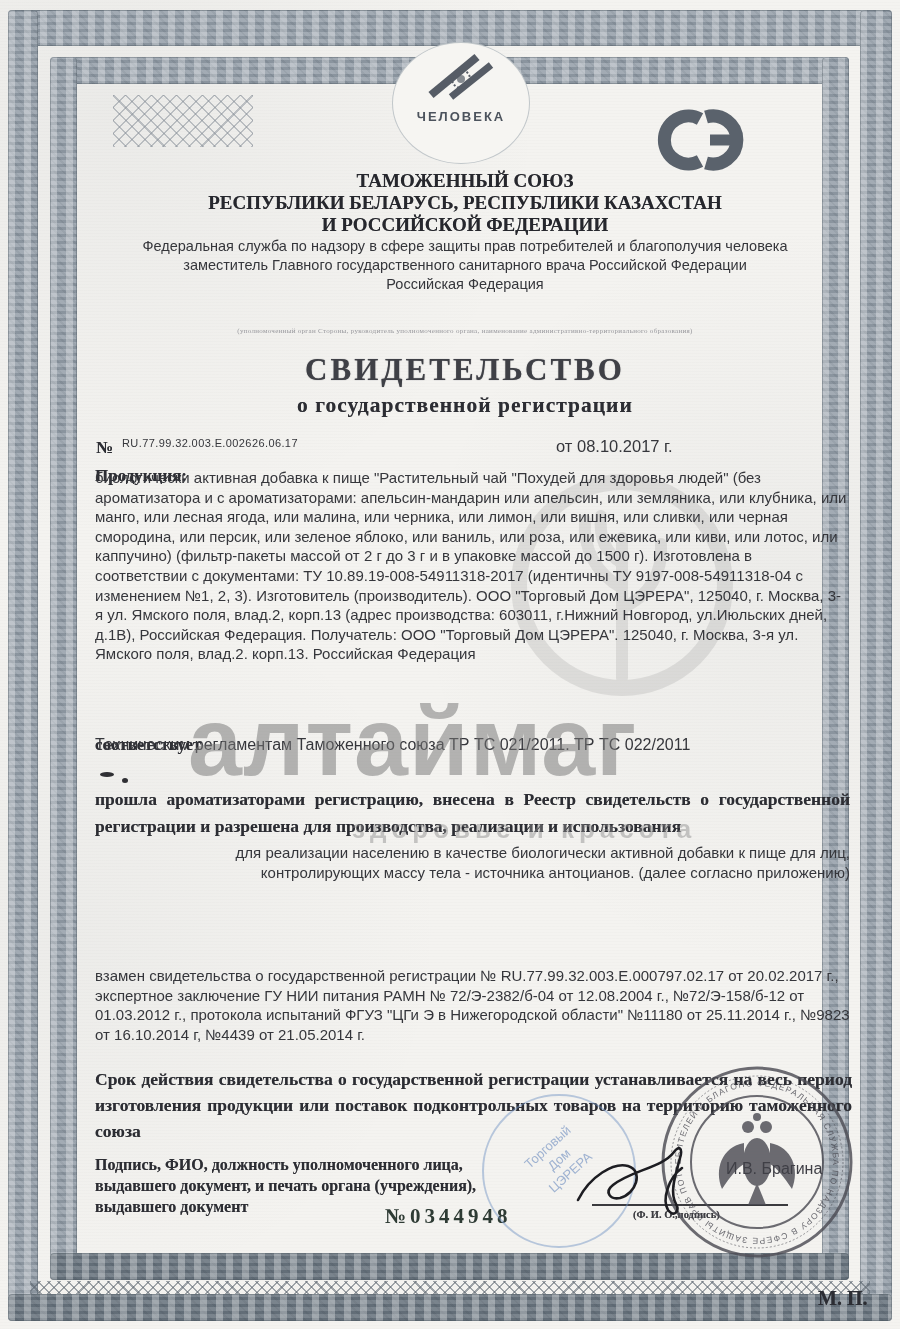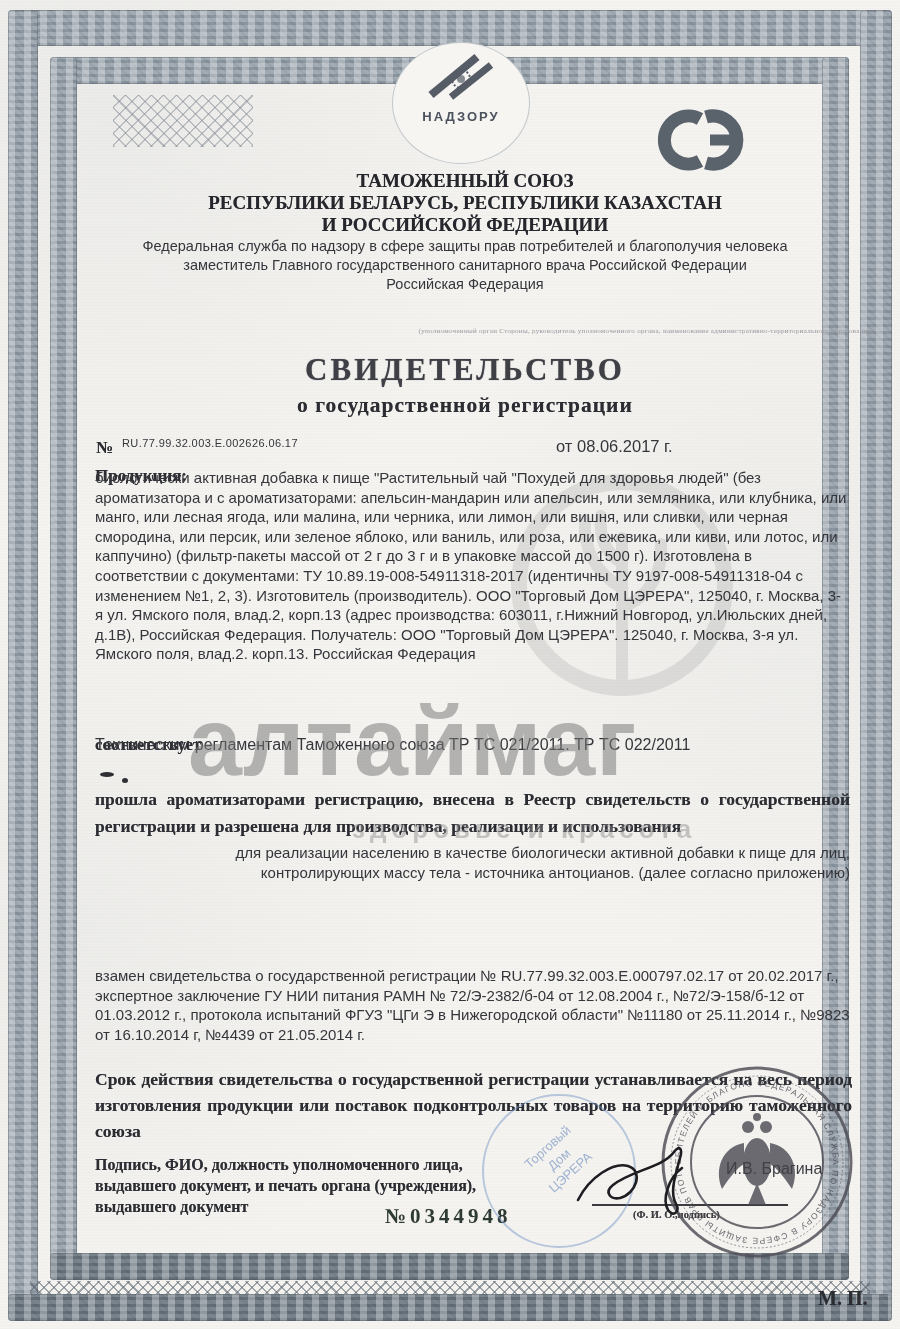--- a/index.html
+++ b/index.html
@@ -71,43 +71,43 @@
   <div class="band dark abs" style="left:8px;top:1294px;width:884px;height:27px;"></div>
   <div class="lattice abs" style="left:113px;top:95px;width:140px;height:52px;"></div>
 
   <div class="abs emblem-circle" style="left:392px;top:42px;width:136px;height:120px;">
     <svg width="136" height="58" viewBox="0 0 136 58" style="position:absolute;left:0;top:2px;">
       <path d="M38 50 L84 12" stroke="#565c66" stroke-width="8" fill="none"></path>
       <path d="M58 52 L98 20" stroke="#565c66" stroke-width="7" fill="none"></path>
       <circle cx="68" cy="34" r="9" fill="none" stroke="#565c66" stroke-width="2" stroke-dasharray="2 2"></circle>
       <circle cx="68" cy="34" r="4" fill="#565c66" opacity=".7"></circle>
     </svg>
-    <div class="evrazes-label" style="top:66px;">НАДЗОРУ</div>
+    <div class="evrazes-label" style="top:66px;">ЧЕЛОВЕКА</div>
   </div>
 
   <svg class="abs" style="left:652px;top:103px;z-index:3;" width="100" height="74" viewBox="0 0 100 74">
     <path d="M48 16 A24 24 0 1 0 48 58" stroke="#5a626c" stroke-width="13" fill="none"></path>
     <path d="M54 14 A24 24 0 1 1 54 60" stroke="#5a626c" stroke-width="13" fill="none"></path>
     <path d="M58 37 H86" stroke="#5a626c" stroke-width="11" fill="none"></path>
   </svg>
 
   <div class="abs serif pre center" style="left:70px;top:170px;width:790px;font-size:19px;line-height:22px;color:#26272d;z-index:3;">ТАМОЖЕННЫЙ СОЮЗ
 РЕСПУБЛИКИ БЕЛАРУСЬ, РЕСПУБЛИКИ КАЗАХСТАН
 И РОССИЙСКОЙ ФЕДЕРАЦИИ</div>
   <div class="abs sans pre center" style="left:70px;top:237px;width:790px;font-size:14.5px;line-height:19px;z-index:3;">Федеральная служба по надзору в сфере защиты прав потребителей и благополучия человека
 заместитель Главного государственного санитарного врача Российской Федерации
 Российская Федерация</div>
-  <div class="abs tiny center" style="left:84px;top:327px;width:790px;z-index:3;text-align:right;">(уполномоченный орган Стороны, руководитель уполномоченного органа, наименование административно-территориального образования)</div>
+  <div class="abs tiny center" style="left:70px;top:327px;width:790px;z-index:3;">(уполномоченный орган Стороны, руководитель уполномоченного органа, наименование административно-территориального образования)</div>
 
   <div class="abs serif-b center" style="left:70px;top:352px;width:790px;font-size:31px;letter-spacing:3px;color:#3f4046;text-shadow:0 0 1px rgba(63,64,70,.6);z-index:3;">СВИДЕТЕЛЬСТВО</div>
   <div class="abs serif center" style="left:70px;top:393px;width:790px;font-size:21.5px;letter-spacing:1px;z-index:3;">о государственной регистрации</div>
 
   <div class="abs serif" style="left:96px;top:438px;font-size:17px;z-index:3;">№</div>
   <div class="abs sans" style="left:122px;top:437px;font-size:11px;letter-spacing:.4px;z-index:4;">RU.77.99.32.003.E.002626.06.17</div>
-  <div class="abs sans" style="left:556px;top:437px;font-size:16.5px;z-index:4;">от 08.06.2017 г.</div>
+  <div class="abs sans" style="left:556px;top:437px;font-size:16.5px;z-index:4;">от 08.10.2017 г.</div>
 
   <svg class="abs wm-logo" style="left:505px;top:468px;" width="235" height="235" viewBox="0 0 235 235">
     <circle cx="117" cy="117" r="103" fill="none" stroke="#8b8b8b" stroke-width="16"></circle>
     <path d="M117 210 V70 M117 120 C90 105 78 80 80 52 M117 140 C145 128 158 104 156 76 M117 95 C100 85 94 68 96 48" fill="none" stroke="#8b8b8b" stroke-width="12" stroke-linecap="round"></path>
   </svg>
 
   <div class="abs serif" style="left:95px;top:466px;font-size:17px;z-index:3;">Продукция:</div>
   <div class="abs sans" style="left:95px;top:468px;width:752px;font-size:15px;line-height:19.6px;z-index:4;">биологически активная добавка к пище "Растительный чай "Похудей для здоровья людей" (без ароматизатора и с ароматизаторами: апельсин-мандарин или апельсин, или земляника, или клубника, или манго, или лесная ягода, или малина, или черника, или лимон, или вишня, или сливки, или черная смородина, или персик, или зеленое яблоко, или ваниль, или роза, или ежевика, или киви, или лотос, или каппучино) (фильтр-пакеты массой от 2 г до 3 г и в упаковке массой до 1500 г). Изготовлена в соответствии с документами: ТУ 10.89.19-008-54911318-2017 (идентичны ТУ 9197-008-54911318-04 с изменением №1, 2, 3). Изготовитель (производитель). ООО "Торговый Дом ЦЭРЕРА", 125040, г. Москва, 3-я ул. Ямского поля, влад.2, корп.13 (адрес производства: 603011, г.Нижний Новгород, ул.Июльских дней, д.1В), Российская Федерация. Получатель: ООО "Торговый Дом ЦЭРЕРА". 125040, г. Москва, 3-я ул. Ямского поля, влад.2. корп.13. Российская Федерация</div>
 
   <div class="abs serif" style="left:95px;top:735px;font-size:17px;z-index:3;">соответствует</div>

